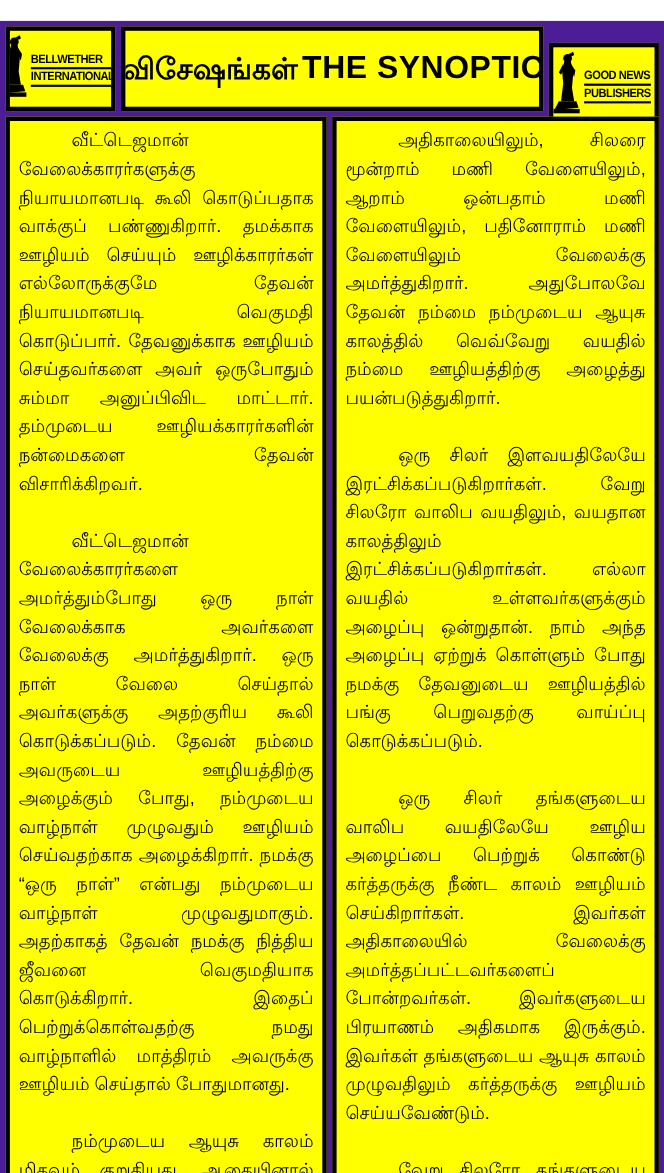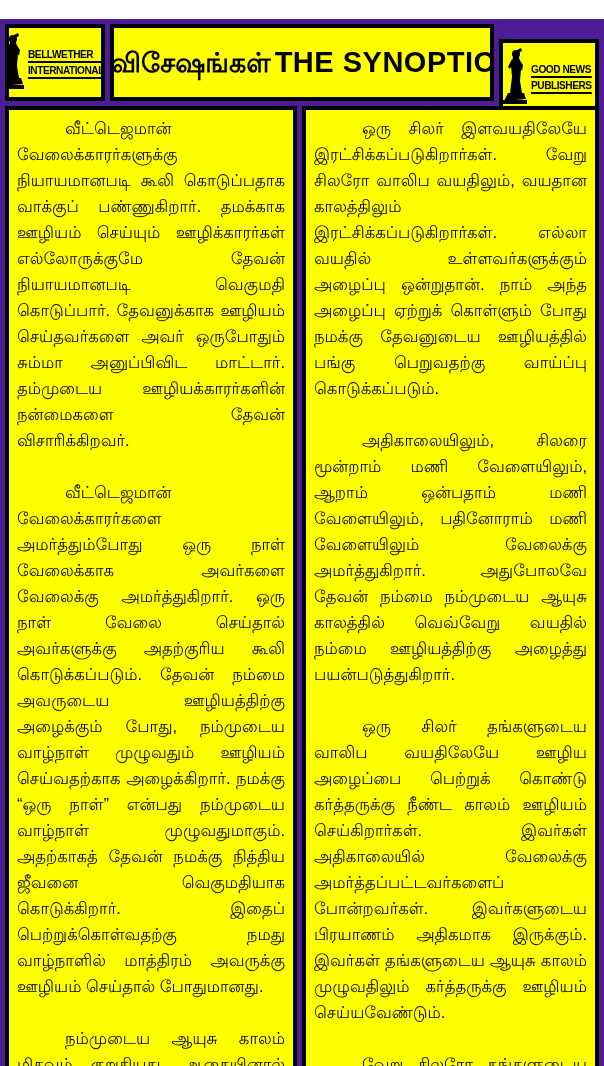--- a/index.html
+++ b/index.html
@@ -155,20 +155,20 @@
     <div class="col-text">
       <p>வீட்டெஜமான் வேலைக்காரர்களுக்கு நியாயமானபடி கூலி கொடுப்பதாக வாக்குப் பண்ணுகிறார். தமக்காக ஊழியம் செய்யும் ஊழிக்காரர்கள் எல்லோருக்குமே தேவன் நியாயமானபடி வெகுமதி கொடுப்பார். தேவனுக்காக ஊழியம் செய்தவர்களை அவர் ஒருபோதும் சும்மா அனுப்பிவிட மாட்டார். தம்முடைய ஊழியக்காரர்களின் நன்மைகளை தேவன் விசாரிக்கிறவர்.</p>
       <p>வீட்டெஜமான் வேலைக்காரர்களை அமர்த்தும்போது ஒரு நாள் வேலைக்காக அவர்களை வேலைக்கு அமர்த்துகிறார். ஒரு நாள் வேலை செய்தால் அவர்களுக்கு அதற்குரிய கூலி கொடுக்கப்படும். தேவன் நம்மை அவருடைய ஊழியத்திற்கு அழைக்கும் போது, நம்முடைய வாழ்நாள் முழுவதும் ஊழியம் செய்வதற்காக அழைக்கிறார். நமக்கு “ஒரு நாள்” என்பது நம்முடைய வாழ்நாள் முழுவதுமாகும். அதற்காகத் தேவன் நமக்கு நித்திய ஜீவனை வெகுமதியாக கொடுக்கிறார். இதைப் பெற்றுக்கொள்வதற்கு நமது வாழ்நாளில் மாத்திரம் அவருக்கு ஊழியம் செய்தால் போதுமானது.</p>
       <p>நம்முடைய ஆயுசு காலம் மிகவும் குறுகியது. ஆகையினால் நமக்கு கொடுக்கப்பட்டிருக்கும் ஊழியங்களை மிகவும் உற்சாகமாகவும், சுறுசுறுப்பாகவும், சோம்பல் இல்லாமலும் செய்து நிறைவேற்ற வேண்டும். நமது ஊழியங்களில் பாடுகளும், வேதனைகளும், கடினங்களும், சோதனைகளும் வரலாம். இவையெல்லாமே ஒரு நாள் பொழுதாகிய நம்முடைய வாழ்நாள் மாத்திரமே இருக்கும். நமது ஜீவியக்காலம் முடிந்தவுடன் நமது வேதனைகளும் முடிந்து போகும். அப்போது நமது வேலைக்காக வெகுமதி கொடுக்கப்படும். அப்போது கர்த்தருடைய நிழலில் நாம் ஆறுதலாக ஓய்வெடுப்போம்.</p>
 
     </div>
   </div>
 
   <div class="panel" id="col-right">
     <div class="col-text">
+      <p>அதிகாலையிலும், சிலரை மூன்றாம் மணி வேளையிலும், ஆறாம் ஒன்பதாம் மணி வேளையிலும், பதினோராம் மணி வேளையிலும் வேலைக்கு அமர்த்துகிறார். அதுபோலவே தேவன் நம்மை நம்முடைய ஆயுசு காலத்தில் வெவ்வேறு வயதில் நம்மை ஊழியத்திற்கு அழைத்து பயன்படுத்துகிறார்.</p>
       <p>ஒரு சிலர் இளவயதிலேயே இரட்சிக்கப்படுகிறார்கள். வேறு சிலரோ வாலிப வயதிலும், வயதான காலத்திலும் இரட்சிக்கப்படுகிறார்கள். எல்லா வயதில் உள்ளவர்களுக்கும் அழைப்பு ஒன்றுதான். நாம் அந்த அழைப்பு ஏற்றுக் கொள்ளும் போது நமக்கு தேவனுடைய ஊழியத்தில் பங்கு பெறுவதற்கு வாய்ப்பு கொடுக்கப்படும்.</p>
-      <p>அதிகாலையிலும், சிலரை மூன்றாம் மணி வேளையிலும், ஆறாம் ஒன்பதாம் மணி வேளையிலும், பதினோராம் மணி வேளையிலும் வேலைக்கு அமர்த்துகிறார். அதுபோலவே தேவன் நம்மை நம்முடைய ஆயுசு காலத்தில் வெவ்வேறு வயதில் நம்மை ஊழியத்திற்கு அழைத்து பயன்படுத்துகிறார்.</p>
       <p>ஒரு சிலர் தங்களுடைய வாலிப வயதிலேயே ஊழிய அழைப்பை பெற்றுக் கொண்டு கர்த்தருக்கு நீண்ட காலம் ஊழியம் செய்கிறார்கள். இவர்கள் அதிகாலையில் வேலைக்கு அமர்த்தப்பட்டவர்களைப் போன்றவர்கள். இவர்களுடைய பிரயாணம் அதிகமாக இருக்கும். இவர்கள் தங்களுடைய ஆயுசு காலம் முழுவதிலும் கர்த்தருக்கு ஊழியம் செய்யவேண்டும்.</p>
       <p>வேறு சிலரோ தங்களுடைய வாலிப பருவமெல்லாம் கடந்தபின்பு, முதிர்வயதில் இரட்சிக்கப்படுகிறார்கள். ஊழிய அழைப்பை பெற்றுக்கொள்கிறார்கள். இவர்கள் மூன்றாம், ஆறாம், ஒன்பதாம் மணி நேரத்தில் திராட்சத்தோட்டத்திற்கு வேலைக்கு அமர்த்தப்பட்டவர்கள். தேவனுடைய தெய்வீக கிருபை ஒவ்வொரு நபருக்கும் ஒவ்வொரு காலத்தில் கிடைக்கிறது. ஒரு சிலர் இளமைப் பருவத்திலேயே இரட்சிக்கப்படுகிறார்கள். வேறு சிலரோ வாலிப பருவமெல்லாம் கடந்த பின்பு முதுமை பருவத்தில் இரட்சிக்கப் படுகிறார்கள். அப்போஸ்தலர் பவுல் தன்னுடைய ஜீவியத்தின் முக்கியமான பருவத்தில் இரட்சிக்கப்பட்டார். உலகத்தின் அதிகாரங்களை தன் கையில் பெற்றுக்கொண்டு தன் இஷ்டம்போல வாழ்க்கையை அனுபவித்தபோது தேவன் பவுலை இரட்சித்தார்.</p>
     </div>
   </div>
 
 </div>
 
 </body></html>

